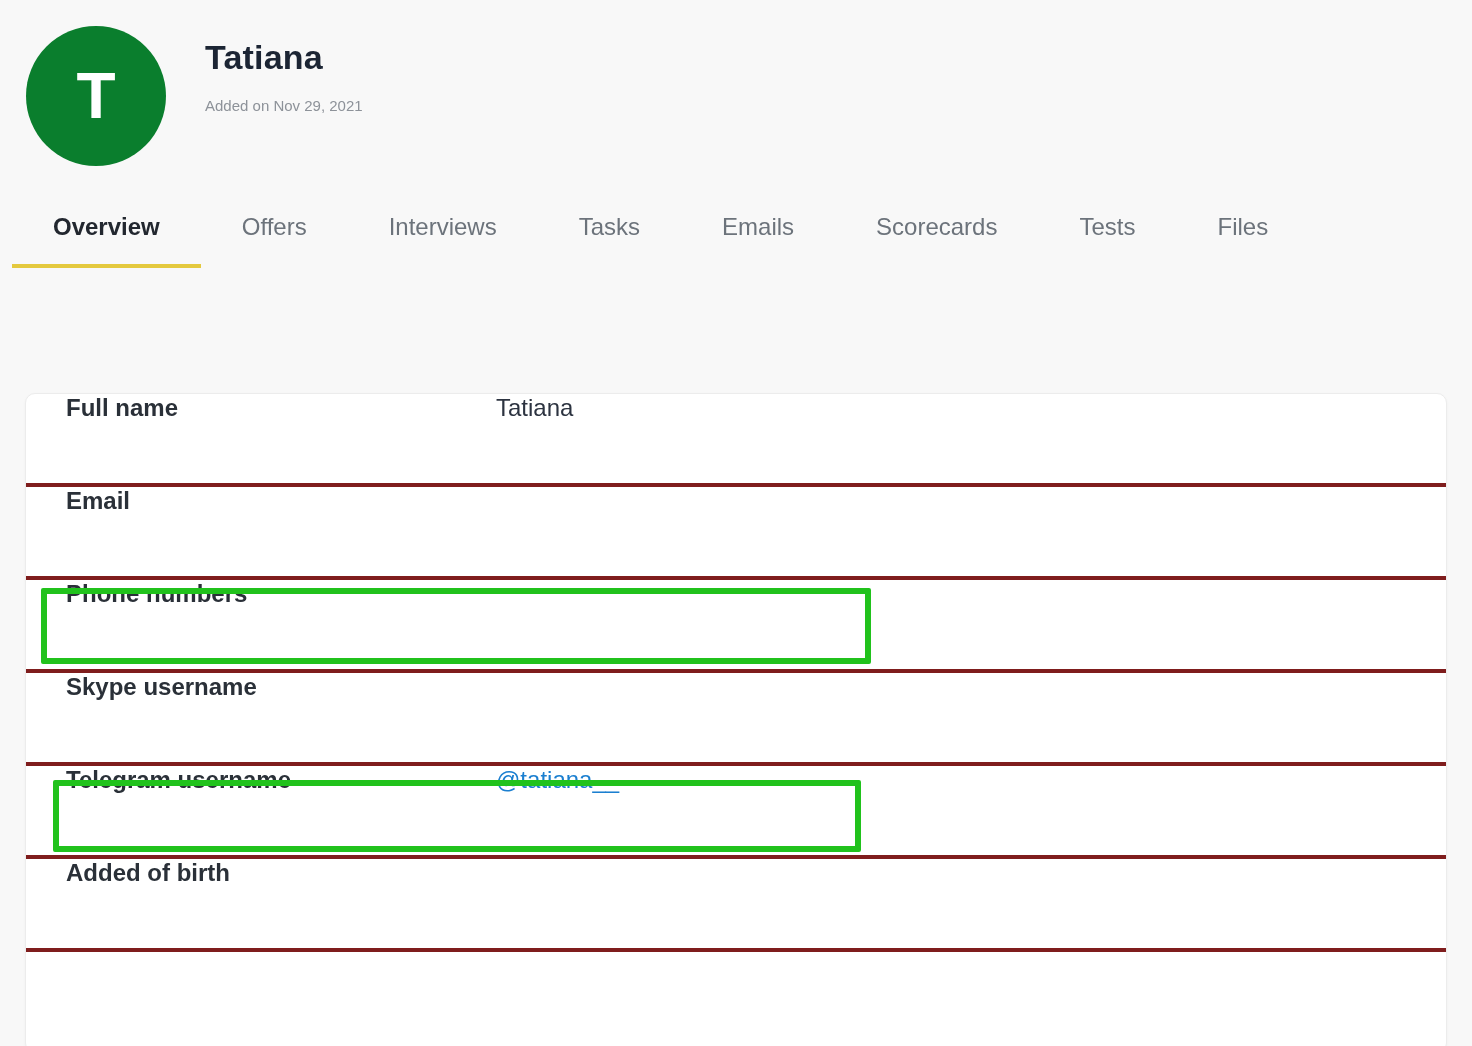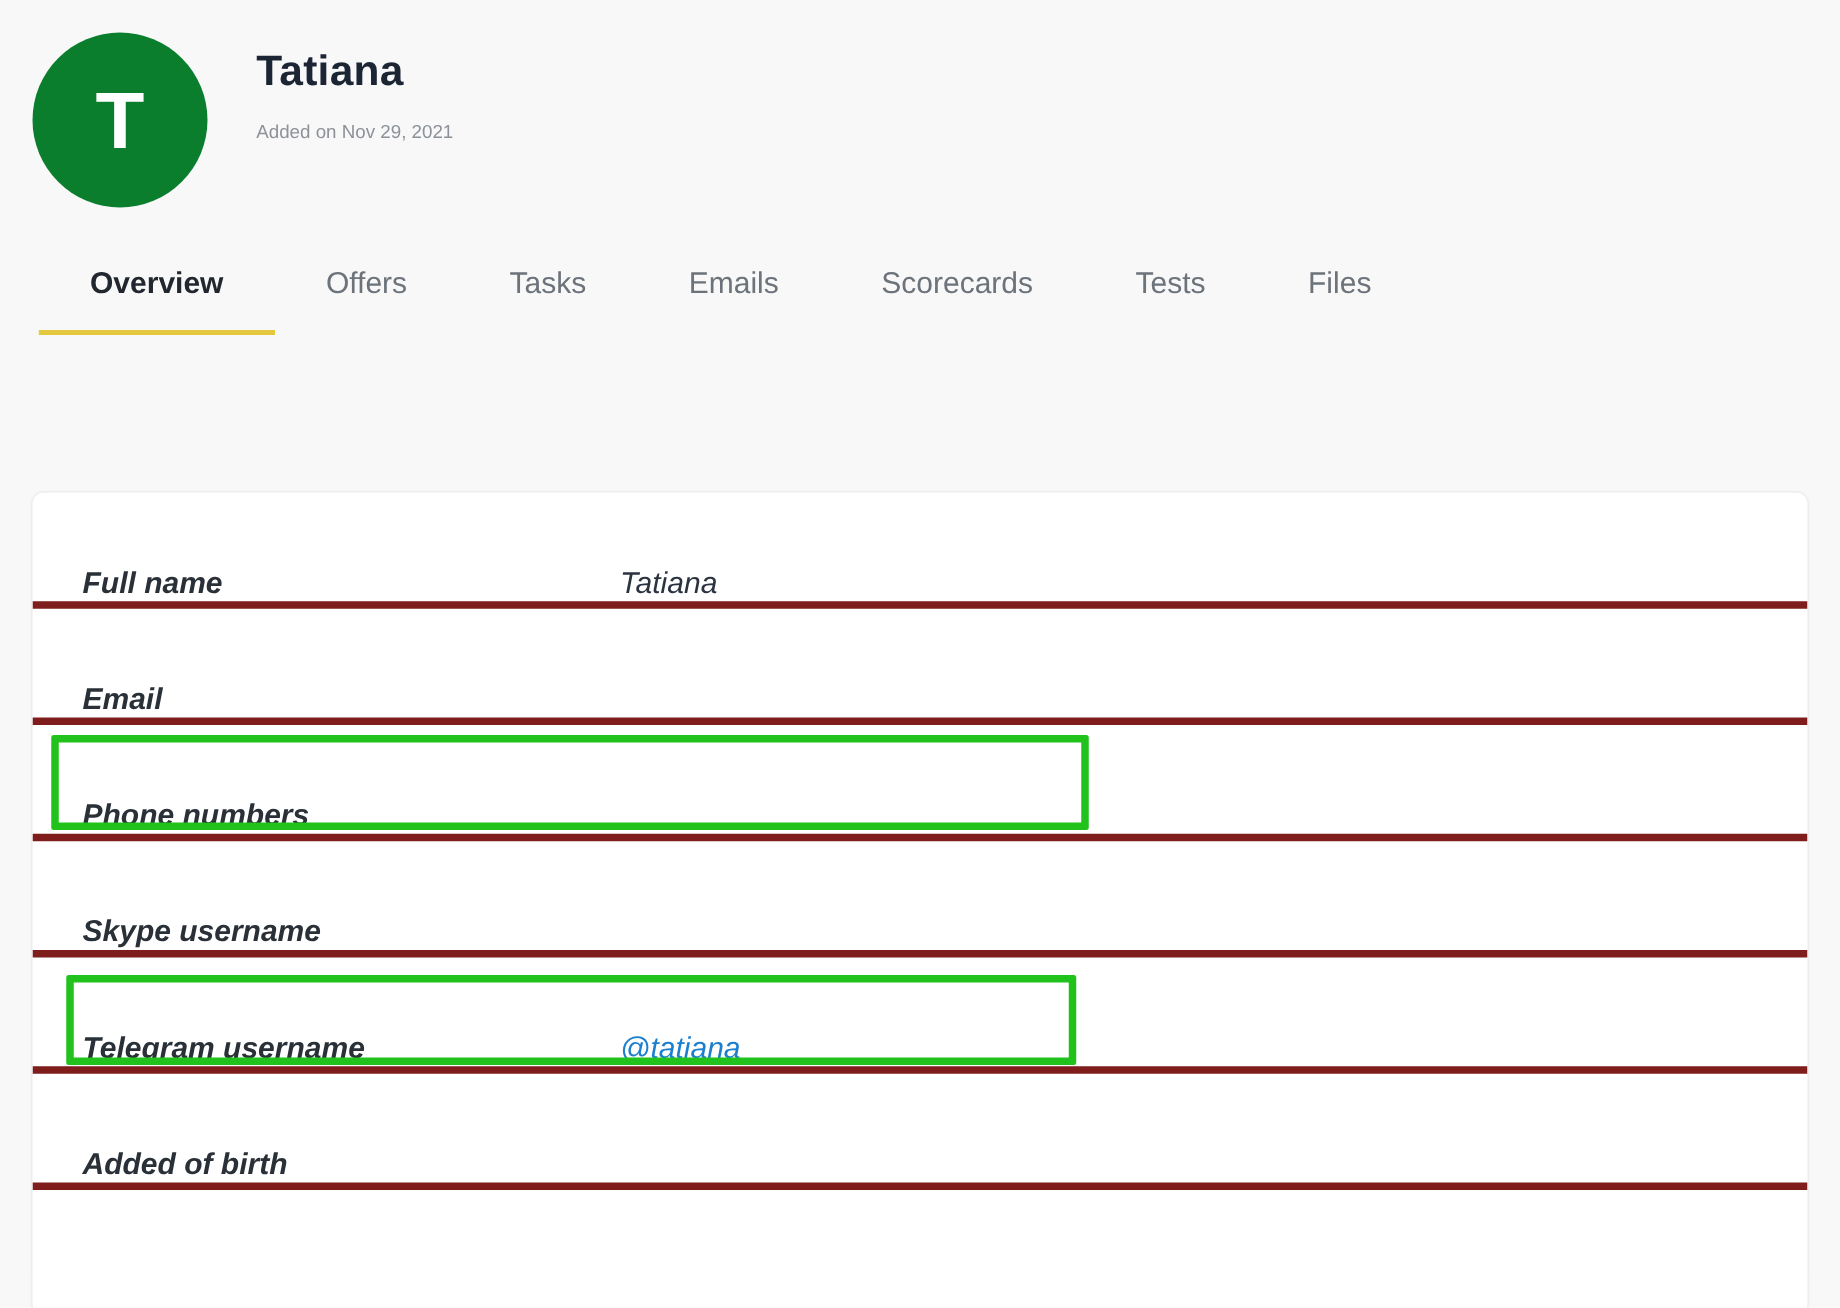--- a/index.html
+++ b/index.html
@@ -22,21 +22,21 @@
   .title {
     position:absolute; left:205px; top:38px;
     font-size:34px; font-weight:700; color:#1c2534; letter-spacing:.2px;
   }
   .added-on {
     position:absolute; left:205px; top:97px;
     font-size:15px; color:#8d9299;
   }
 
   
-  .tabs-row { position:absolute; left:31px; display:flex;text-align:right; }
+  .tabs-row { position:absolute; left:12px; display:flex;text-align:right; }
   .tabs-row.r1 { top:214px; }
   .tabs-row.r2 { top:301px; }
   .tab {
     font-size:24px; line-height:25px; color:#6c737b;
     padding:0 41px 29px 41px; position:relative; cursor:pointer;
     white-space:nowrap;
   }
   .tab.active { color:#22272f; font-weight:700; }
   .tab.active::after {
     content:""; position:absolute; left:0; right:0; bottom:0;
@@ -44,23 +44,23 @@
   }
 
   
   .card {
     position:absolute; left:25px; top:393px; width:1422px; height:660px;
     background:#ffffff; border:1px solid #ececec; border-radius:10px;
     box-shadow:0 1px 3px rgba(0,0,0,0.04);
     box-sizing:border-box; overflow:hidden;
   }
   .row {
-    height:93px; display:flex; align-items:flex-end;
+    height:93px; display:flex; align-items:flex-start;
     padding:0 40px; box-sizing:border-box;
-    border-bottom:6px solid #7f1d1d; position:relative;font-style:italic;
+    border-bottom:4px solid #7f1d1d; position:relative;
   }
   .row-label { width:430px; flex:0 0 430px; font-size:24px; font-weight:700; color:#2a3038; }
   .row-value { font-size:24px; color:#2c3340; display:flex; align-items:center; gap:20px; }
   .link { color:#1b7fd0; text-decoration:none; cursor:pointer; }
 
   .icon-btn { display:inline-flex; align-items:center; justify-content:center; cursor:pointer; }
   .icon-btn svg { display:block; }
 
   
   .hl-box {
@@ -77,20 +77,21 @@
 
   <div class="avatar">
     <span>T</span>
   </div>
   <div class="title">Tatiana</div>
   <div class="added-on">Added on Nov 29, 2021</div>
 
   <div class="tabs-row r1">
     <div class="tab active">Overview</div>
     <div class="tab">Offers</div>
+    <div class="tab">Interviews</div>
     <div class="tab">Tasks</div>
     <div class="tab">Emails</div>
     <div class="tab">Scorecards</div>
     <div class="tab">Tests</div>
     <div class="tab">Files</div>
   </div>
 
 
   <div class="card">
 

